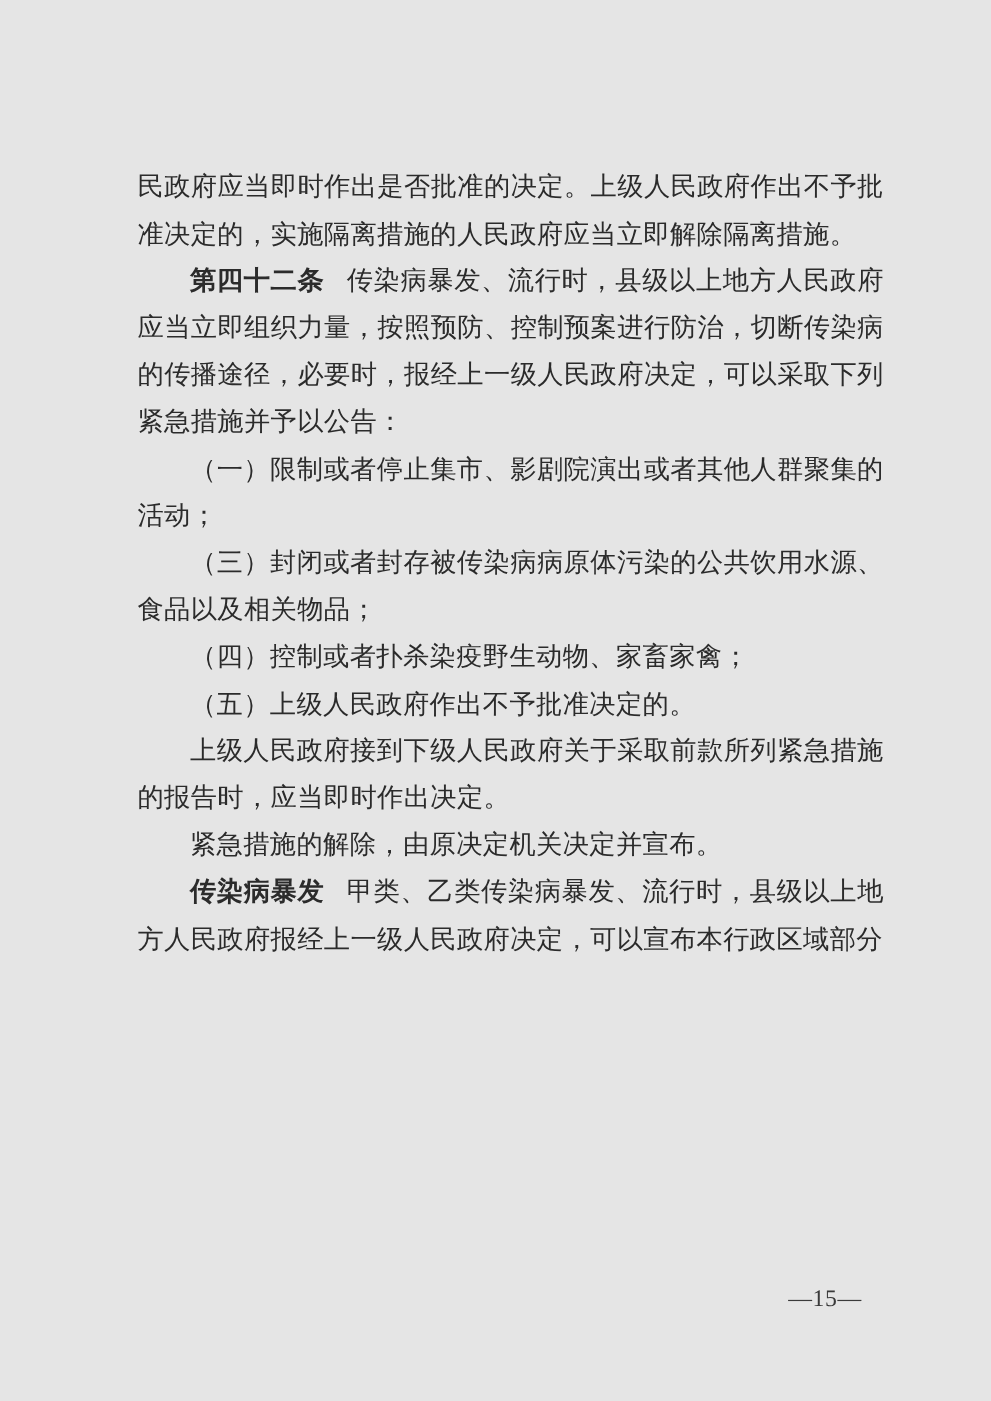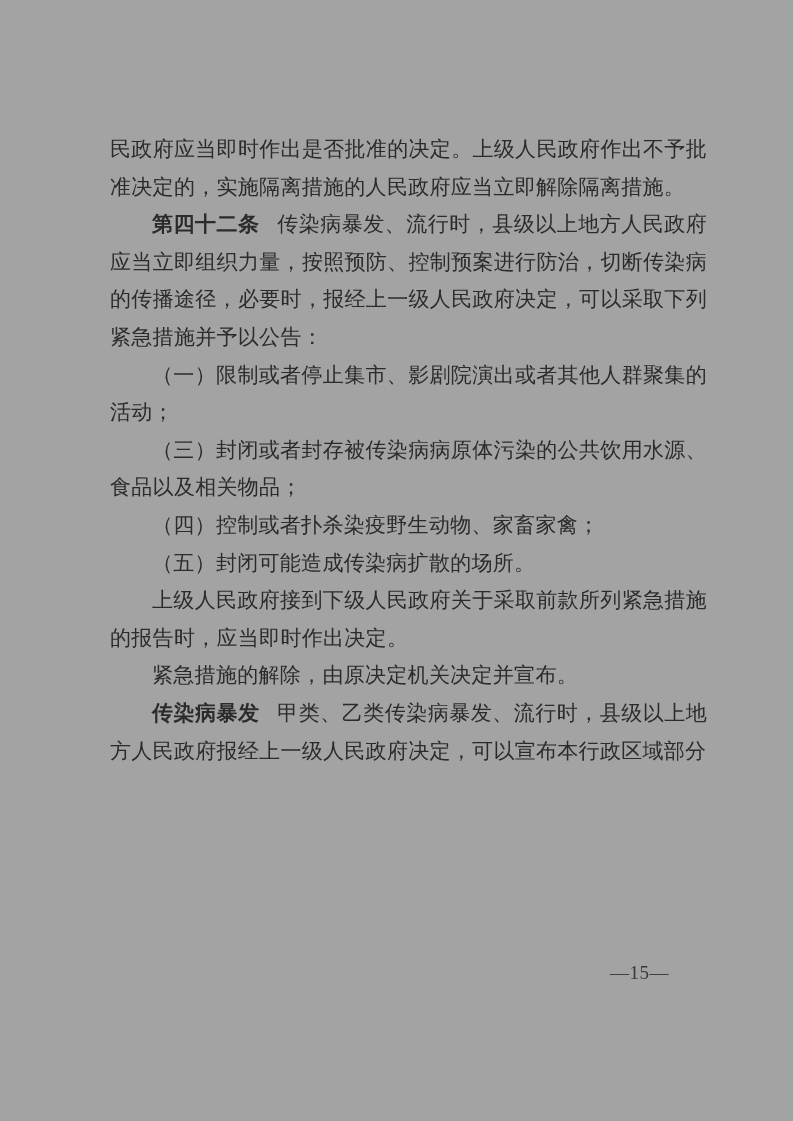--- a/index.html
+++ b/index.html
@@ -4,21 +4,21 @@
 <style>
   html, body {
     margin: 0;
     padding: 0;
     background: #ffffff;
   }
   .page {
     position: relative;
     width: 793px;
     height: 1121px;
-    background: #a3a3a3;
+    background: #e5e5e5;
     overflow: hidden;
     font-family: "Liberation Serif", "DejaVu Serif", serif;
     color: #2b2b2b;
   }
   .content {
     position: absolute;
     left: 110px;
     top: 131px;
     width: 597px;
     font-size: 21px;
@@ -33,23 +33,24 @@
   }
   .para.flush {
     text-indent: 0;
   }
   .para.article .lead {
     font-weight: 700;
     margin-right: 0.85em;
   }
   .page-number {
     position: absolute;
-    top: 962px;
+    top: 1029px;
     left: 610px;
     width: 100px;
+    text-align: center;
     font-size: 19px;
     letter-spacing: 0.5px;
     color: #3a3a3a;
   }
 </style>
 </head>
 <body>
 
 <div class="page">
   <div class="content">
@@ -60,21 +61,21 @@
 
     <p class="para article"><span class="lead">第四十二条</span><span>传染病暴发、流行时，县级以上地方人民政府应当立即组织力量，按照预防、控制预案进行防治，切断传染病的传播途径，必要时，报经上一级人民政府决定，可以采取下列紧急措施并予以公告：</span></p>
 
     <p class="para"><span>（一）限制或者停止集市、影剧院演出或者其他人群聚集的活动；</span></p>
 
 
     <p class="para"><span>（三）封闭或者封存被传染病病原体污染的公共饮用水源、食品以及相关物品；</span></p>
 
     <p class="para"><span>（四）控制或者扑杀染疫野生动物、家畜家禽；</span></p>
 
-    <p class="para"><span>（五）封闭可能造成传染病扩散的场所。</span></p>
+    <p class="para"><span>（五）上级人民政府作出不予批准决定的。</span></p>
 
     <p class="para"><span>上级人民政府接到下级人民政府关于采取前款所列紧急措施的报告时，应当即时作出决定。</span></p>
 
     <p class="para"><span>紧急措施的解除，由原决定机关决定并宣布。</span></p>
 
     <p class="para article"><span class="lead">传染病暴发</span><span>甲类、乙类传染病暴发、流行时，县级以上地方人民政府报经上一级人民政府决定，可以宣布本行政区域部分</span></p>
 
   </div>
 
   <div class="page-number">—15—</div>

